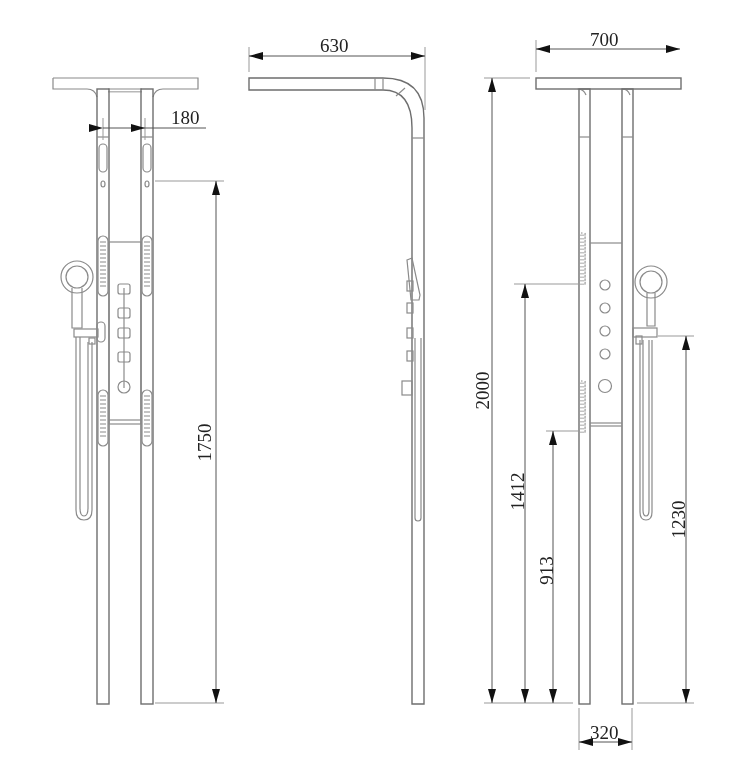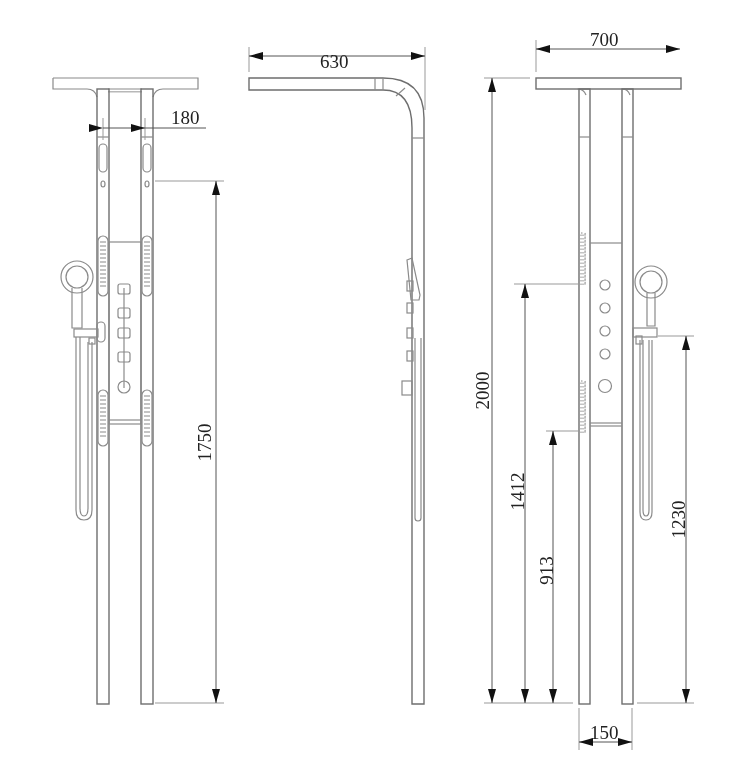--- a/index.html
+++ b/index.html
@@ -205,19 +205,19 @@
       <line class="ext" x1="632" y1="708" x2="632" y2="750"></line>
       <line class="dim" x1="579" y1="742" x2="632" y2="742"></line>
       <use href="#arrLeft" x="579" y="742"></use>
       <use href="#arrRight" x="632" y="742"></use>
     </g>
   </g>
 </svg>
 
 <div class="lbl" style="left:171px; top:108px;">180</div>
 <div class="lbl v" style="left:185px; top:433px;">1750</div>
-<div class="lbl" style="left:320px; top:52px;">630</div>
+<div class="lbl" style="left:320px; top:36px;">630</div>
 <div class="lbl" style="left:590px; top:30px;">700</div>
 <div class="lbl v" style="left:463px; top:381px;">2000</div>
 <div class="lbl v" style="left:498px; top:482px;">1412</div>
 <div class="lbl v" style="left:532px; top:561px;">913</div>
 <div class="lbl v" style="left:659px; top:510px;">1230</div>
-<div class="lbl" style="left:590px; top:723px;">150</div>
+<div class="lbl" style="left:590px; top:723px;">320</div>
 
 </body></html>

